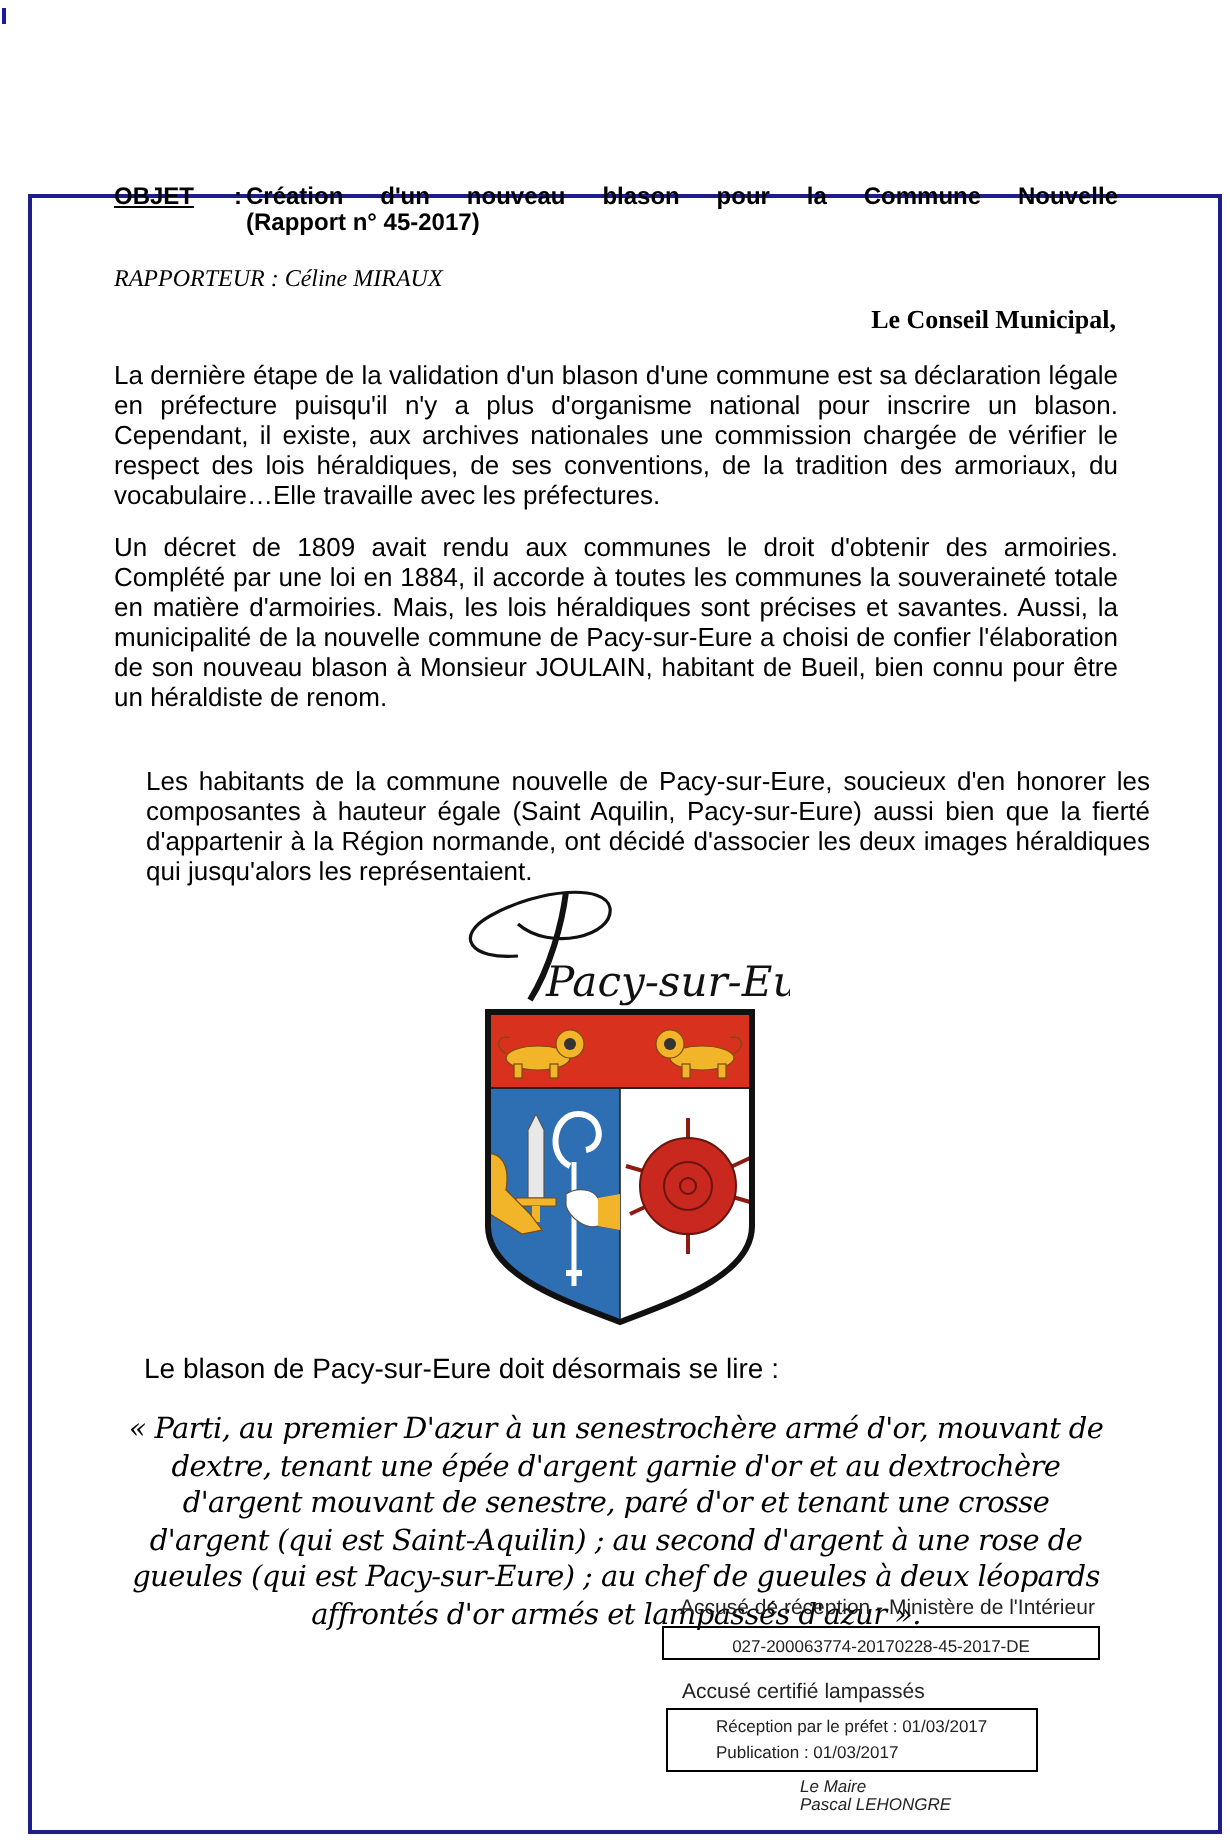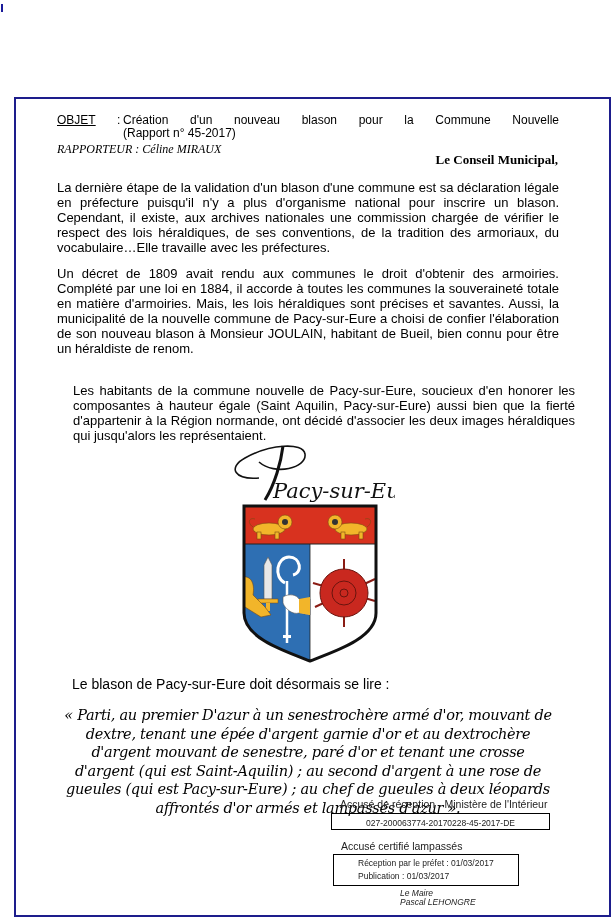--- a/index.html
+++ b/index.html
@@ -1,26 +1,26 @@
 <!DOCTYPE html>
 <html><head>
 <meta charset="utf-8">
 <style>
   html, body { margin: 0; padding: 0; background: #ffffff; }
   body { width: 615px; height: 920px; position: relative; overflow: hidden; font-family: "Liberation Sans", sans-serif; color: #000; }
   .corner-mark { position: absolute; left: 1px; top: 4px; width: 2px; height: 8px; background: #1a1a9a; }
   .frame { position: absolute; left: 14px; top: 97px; width: 597px; height: 820px; border: 2px solid #1d1d8c; box-sizing: border-box; }
   .serif { font-family: "Liberation Serif", serif; }
-  .objet { position: absolute; left: 57px; top: 114px; width: 502px; font-size: 12px; font-weight: normal; line-height: 13px; }
+  .objet { position: absolute; left: 57px; top: 92px; width: 502px; font-size: 12px; font-weight: bold; line-height: 13px; }
   .objet-row { display: flex; }
   .objet-label { text-decoration: underline; width: 60px; flex: none; }
   .objet-colon { width: 6px; flex: none; }
   .objet-text { text-align: justify; text-align-last: justify; flex: 1; padding-left: 0; }
   .objet-sub { padding-left: 66px; }
-  .rapporteur { position: absolute; left: 57px; top: 142px; font-size: 12px; font-style: italic; }
+  .rapporteur { position: absolute; left: 57px; top: 132px; font-size: 12px; font-style: italic; }
   .conseil { position: absolute; right: 57px; top: 152px; font-size: 13px; font-weight: bold; }
   .para { position: absolute; left: 57px; width: 502px; font-size: 13px; line-height: 15px; text-align: justify; }
   .p1 { top: 180px; }
   .p2 { top: 266px; }
   .p3 { top: 367px; }
   .logo { position: absolute; left: 225px; top: 440px; width: 170px; height: 225px; }
   .logo-script { position: absolute; left: 0; top: 0; width: 170px; height: 70px; }
   .blason-intro { position: absolute; left: 57px; top: 676px; font-size: 14px; margin-left: 15px; }
   .quote { position: absolute; left: 57px; top: 706px; width: 502px; font-family: "DejaVu Serif", serif; font-style: italic; font-size: 14.5px; line-height: 18.5px; text-align: center; letter-spacing: -0.3px; }
   .stamp-title { position: absolute; left: 340px; top: 798px; font-size: 10.5px; color: #222; }

